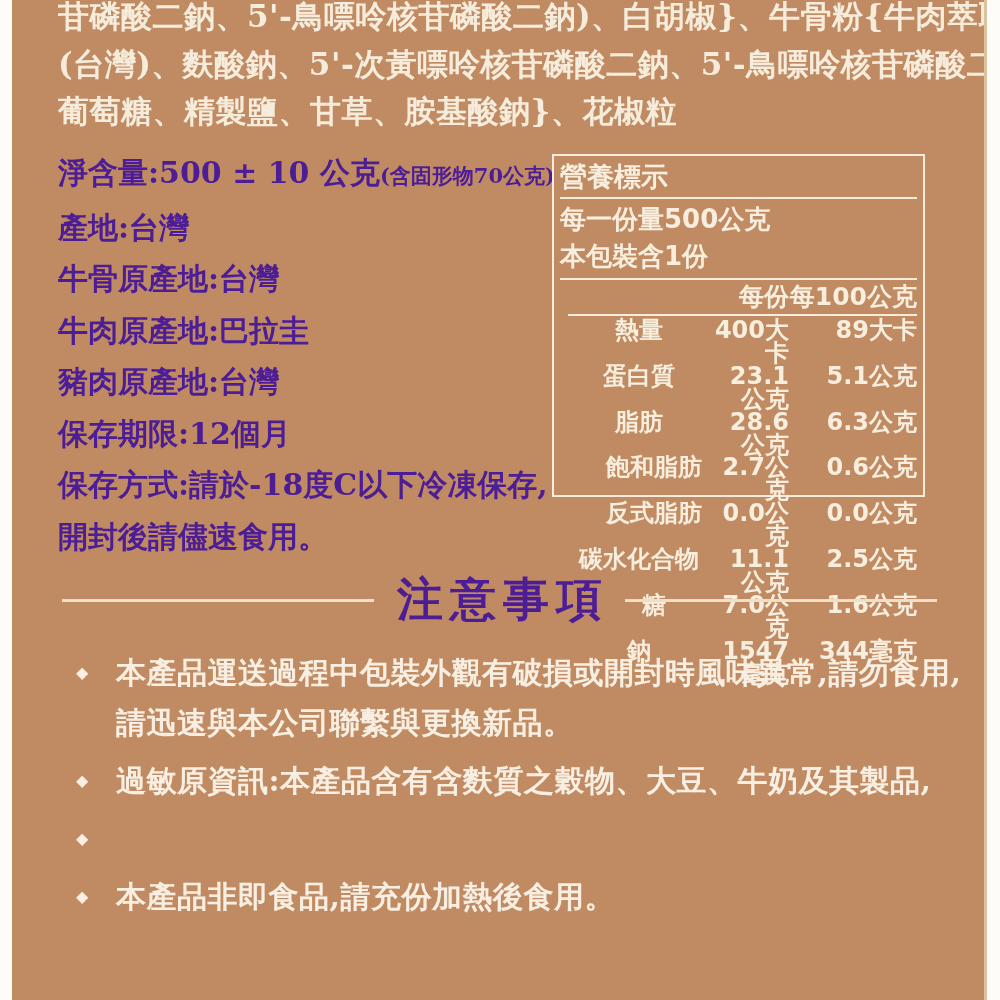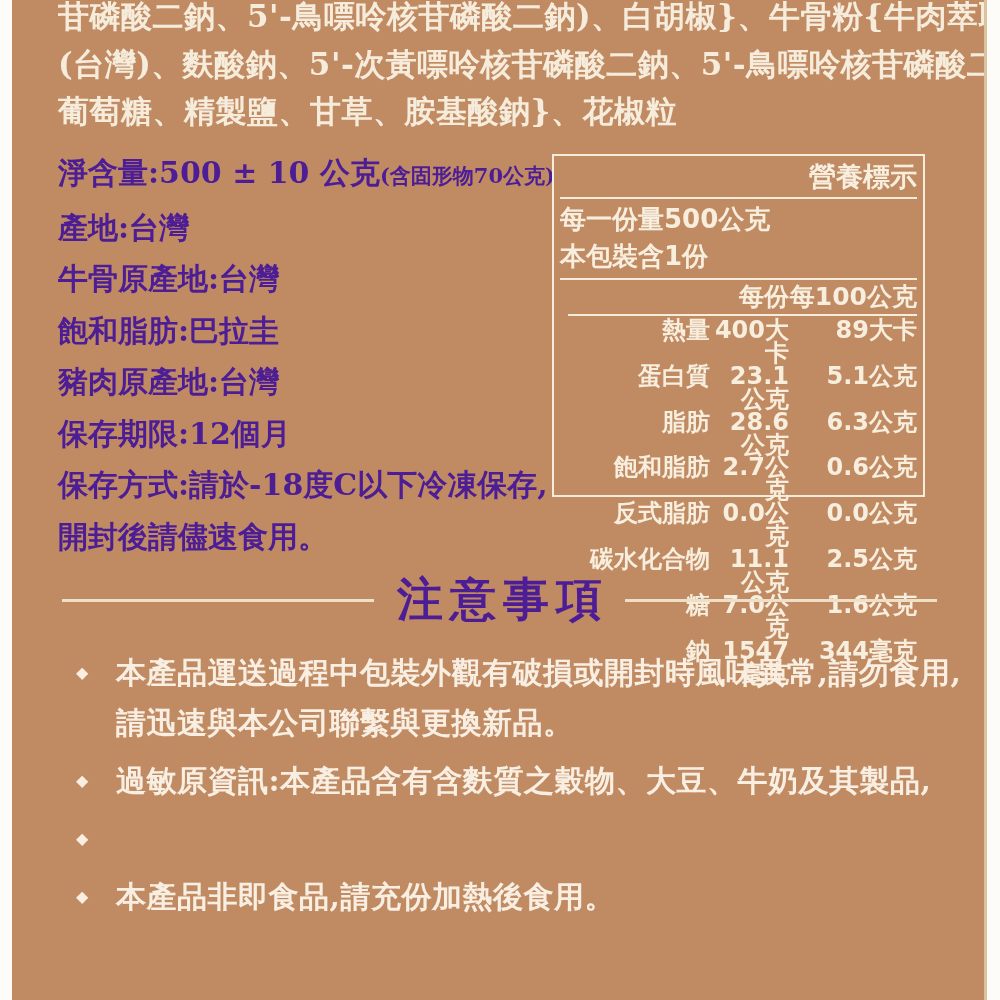--- a/index.html
+++ b/index.html
@@ -32,29 +32,29 @@
   .info .small{font-size:21px;letter-spacing:0;}
 
   
   .nutri{
     position:absolute;left:540px;top:154px;width:373px;height:343px;
     box-sizing:border-box;border:2px solid #f5ecdc;padding:0 6px;
     color:#f7eede;
     font-family:"DejaVu Sans", sans-serif;font-weight:bold;
   }
   .nt-title{
-    text-align:right;font-size:27px;line-height:41px;
+    text-align:left;font-size:27px;line-height:41px;
     border-bottom:2px solid #f5ecdc;
   }
   .nt-serving{
     font-size:26px;line-height:37px;padding:2px 0 3px;
     border-bottom:2px solid #f5ecdc;
   }
   .n-row{display:flex;align-items:baseline;margin-left:8px;}
-  .n-name{flex:0 0 142px;text-align:right;}
+  .n-name{flex:0 0 142px;text-align:center;}
   .n-name.indent{padding-left:30px;box-sizing:border-box;}
   .n-v1{flex:1 1 auto;text-align:right;}
   .n-v2{flex:0 0 128px;text-align:right;}
   .nt-cols{
     font-size:25px;line-height:34px;border-bottom:2px solid #f5ecdc;
   }
   .nt-rows{padding:3px 0 0;font-size:24px;line-height:22.9px;}
 
   
   .notice-title-row{
@@ -83,21 +83,21 @@
     <div class="ingredients">
       <div>苷磷酸二鈉、5'-鳥嘌呤核苷磷酸二鈉)、白胡椒}、牛骨粉{牛肉萃取物</div>
       <div>(台灣)、麩酸鈉、5'-次黃嘌呤核苷磷酸二鈉、5'-鳥嘌呤核苷磷酸二鈉、</div>
       <div>葡萄糖、精製鹽、甘草、胺基酸鈉}、花椒粒</div>
     </div>
 
     <div class="info">
       <div><span>淨含量:500 ± 10 公克</span><span class="small">(含固形物70公克)</span></div>
       <div>產地:台灣</div>
       <div>牛骨原產地:台灣</div>
-      <div>飽和脂肪:巴拉圭</div>
+      <div>牛肉原產地:巴拉圭</div>
       <div>豬肉原產地:台灣</div>
       <div>保存期限:12個月</div>
       <div>保存方式:請於-18度C以下冷凍保存,</div>
       <div>開封後請儘速食用。</div>
     </div>
 
     <div class="nutri">
       <div class="nt-title">營養標示</div>
       <div class="nt-serving">
         <div>每一份量500公克</div>

